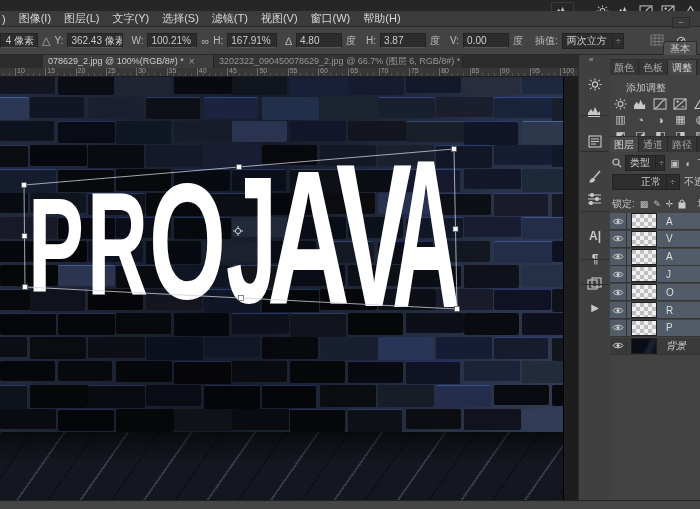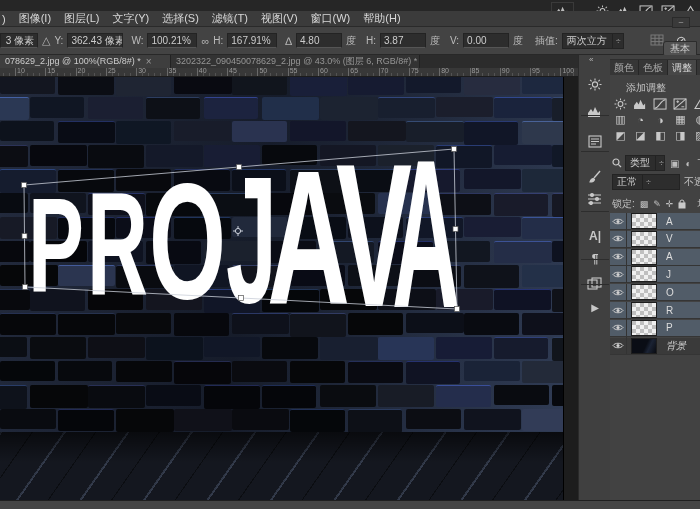--- a/index.html
+++ b/index.html
@@ -20,21 +20,21 @@
       padding:0 4px;display:flex;align-items:center;gap:5px;white-space:nowrap;overflow:hidden;}
   .dd .stepper{color:#9a9a9a;font-size:9px;border-left:1px solid #222;padding-left:3px;}
   .ob-icon{font-size:11px;color:#b5b5b5;}
   .ob-commit{color:#cfcfcf;font-size:13px;}
   .ob-cancel{color:#cfcfcf;font-size:13px;}
   .ws-btn{background:#515151;border:1px solid #2c2c2c;border-radius:3px 0 0 3px;font-size:10px;color:#ccc;
           height:14px;line-height:14px;padding:0 6px;white-space:nowrap;}
   .tabbar{left:0;top:55px;width:578px;height:13px;background:#2c2c2c;display:flex;}
   .doc-tab{height:13px;line-height:13px;font-size:9px;padding:0 5px;white-space:nowrap;overflow:hidden;
            display:flex;align-items:center;gap:5px;box-sizing:border-box;}
-  .doc-tab.active{background:#3e3e3e;color:#cccccc;border-right:1px solid #222;}
+  .doc-tab.active{background:#3e3e3e;color:#cccccc;border-right:1px solid #222;margin-left:43px;}
   .doc-tab.inactive{background:#333333;color:#969696;border-right:1px solid #222;}
   .doc-close{color:#9a9a9a;font-size:10px;}
   .rulerbar{left:0;top:68px;width:578px;height:9px;background:#383838;border-bottom:1px solid #1c1c1c;box-sizing:border-box;overflow:hidden;}
   .tick{position:absolute;bottom:0;width:1px;background:#6a6a6a;}
   .rnum{position:absolute;top:-1px;font-size:7px;color:#999;}
   
   .canvas{left:0;top:77px;width:563px;height:423px;overflow:hidden;background:#0a0d14;cursor:crosshair;}
   .wall{position:absolute;left:0;top:0;width:563px;height:356px;
         background:linear-gradient(100deg,#232b3e 0%,#161c2a 45%,#303c55 100%);overflow:hidden;}
   .brick{position:absolute;}
@@ -109,21 +109,21 @@
       <span class="menu-item">图层(L)</span>
       <span class="menu-item">文字(Y)</span>
       <span class="menu-item">选择(S)</span>
       <span class="menu-item">滤镜(T)</span>
       <span class="menu-item">视图(V)</span>
       <span class="menu-item">窗口(W)</span>
       <span class="menu-item">帮助(H)</span>
     </div>
 
   <div class="abs optionsbar">
-    <span class="field" style="width:30px;flex:none;text-align:right;">3 像素</span>
+    <span class="field" style="width:30px;flex:none;text-align:right;">4 像素</span>
     <span class="ob-icon">△</span>
     <span class="ob-label">Y:</span>
     <span class="field" style="width:48px;flex:none;">362.43 像素</span>
     <span class="ob-label" style="margin-left:4px;">W:</span>
     <span class="field" style="width:42px;flex:none;">100.21%</span>
     <span class="ob-icon">∞</span>
     <span class="ob-label">H:</span>
     <span class="field" style="width:42px;flex:none;">167.91%</span>
     <span class="ob-icon" style="margin-left:4px;">∆</span>
     <span class="field" style="width:38px;flex:none;">4.80</span>
@@ -150,21 +150,21 @@
 
   <div class="abs ws-btn" style="left:663px;top:41px;">基本</div>
   <div class="abs" style="left:672px;top:17px;width:16px;height:9px;background:#3a3a3a;border:1px solid #2a2a2a;font-size:8px;line-height:7px;text-align:center;color:#bbb;">–</div>
 
   <div class="abs tabbar">
     <div class="doc-tab active" style="width:171px;">
       <span>078629_2.jpg @ 100%(RGB/8#) *</span>
       <span class="doc-close">×</span>
     </div>
     <div class="doc-tab inactive" style="width:249px;">
-      <span>3202322_090450078629_2.jpg @ 43.0% (图层 6, RGB/8#) *</span>
+      <span>3202322_090450078629_2.jpg @ 66.7% (图层 6, RGB/8#) *</span>
 
     </div>
   </div>
 
   <div class="abs rulerbar" id="ruler">
       <span class="tick" style="left:2.9px;height:3px;opacity:0.55;"></span>
       <span class="tick" style="left:8.9px;height:3px;opacity:0.55;"></span>
       <span class="tick" style="left:15.0px;height:8px;opacity:1;"></span>
       <span class="tick" style="left:21.1px;height:3px;opacity:0.55;"></span>
       <span class="tick" style="left:27.1px;height:3px;opacity:0.55;"></span>
@@ -564,39 +564,44 @@
         <span class="adj-icon" style="left:22px;top:58px;color:#c9c9c9;font-size:11px;">◔</span>
         <span class="adj-icon" style="left:42px;top:58px;color:#c9c9c9;font-size:11px;">◑</span>
         <span class="adj-icon" style="left:62px;top:58px;color:#c9c9c9;font-size:11px;">▦</span>
         <span class="adj-icon" style="left:82px;top:58px;color:#c9c9c9;font-size:11px;">◍</span>
         <span class="adj-icon" style="left:2px;top:74px;color:#c9c9c9;font-size:11px;">◩</span>
         <span class="adj-icon" style="left:22px;top:74px;color:#c9c9c9;font-size:11px;">◪</span>
         <span class="adj-icon" style="left:42px;top:74px;color:#c9c9c9;font-size:11px;">◧</span>
         <span class="adj-icon" style="left:62px;top:74px;color:#c9c9c9;font-size:11px;">◨</span>
         <span class="adj-icon" style="left:82px;top:74px;color:#c9c9c9;font-size:11px;">▨</span>
       </div>
+    <div class="ptab-strip" style="top:81px;" id="layerTabs">
+        <span class="ptab active">图层</span>
+        <span class="ptab ">通道</span>
+        <span class="ptab ">路径</span>
+      </div>
 
     <div style="position:absolute;left:2px;top:99px;display:flex;align-items:center;gap:3px;">
       <span id="searchIcon"><svg width="10" height="10" viewBox="0 0 10 10" fill="none" stroke="#c9c9c9" stroke-width="1.2">
             <circle cx="4" cy="4" r="3"></circle>
             <path d="M6.3 6.3L9 9"></path>
           </svg></span>
       <span class="dd" style="width:30px;">
         <span>类型</span>
         <span class="stepper">÷</span>
       </span>
       <span id="filterGlyphs" style="display:flex;gap:6px;margin-left:2px;">
           <span class="filter-glyph">▣</span>
           <span class="filter-glyph">◐</span>
           <span class="filter-glyph">T</span>
         </span>
     </div>
 
     <div style="position:absolute;left:2px;top:119px;display:flex;align-items:center;gap:4px;">
-      <span class="dd" style="width:58px;justify-content:flex-start;">
+      <span class="dd" style="width:58px;justify-content:flex-end;">
         <span>正常</span>
         <span class="stepper">÷</span>
       </span>
       <span class="panel-label">不透明</span>
     </div>
 
     <div style="position:absolute;left:2px;top:140px;display:flex;align-items:center;gap:5px;">
       <span class="panel-label">锁定:</span>
       <span id="lockGlyphs" style="display:flex;gap:5px;">
           <span class="lock-glyph">▩</span>

